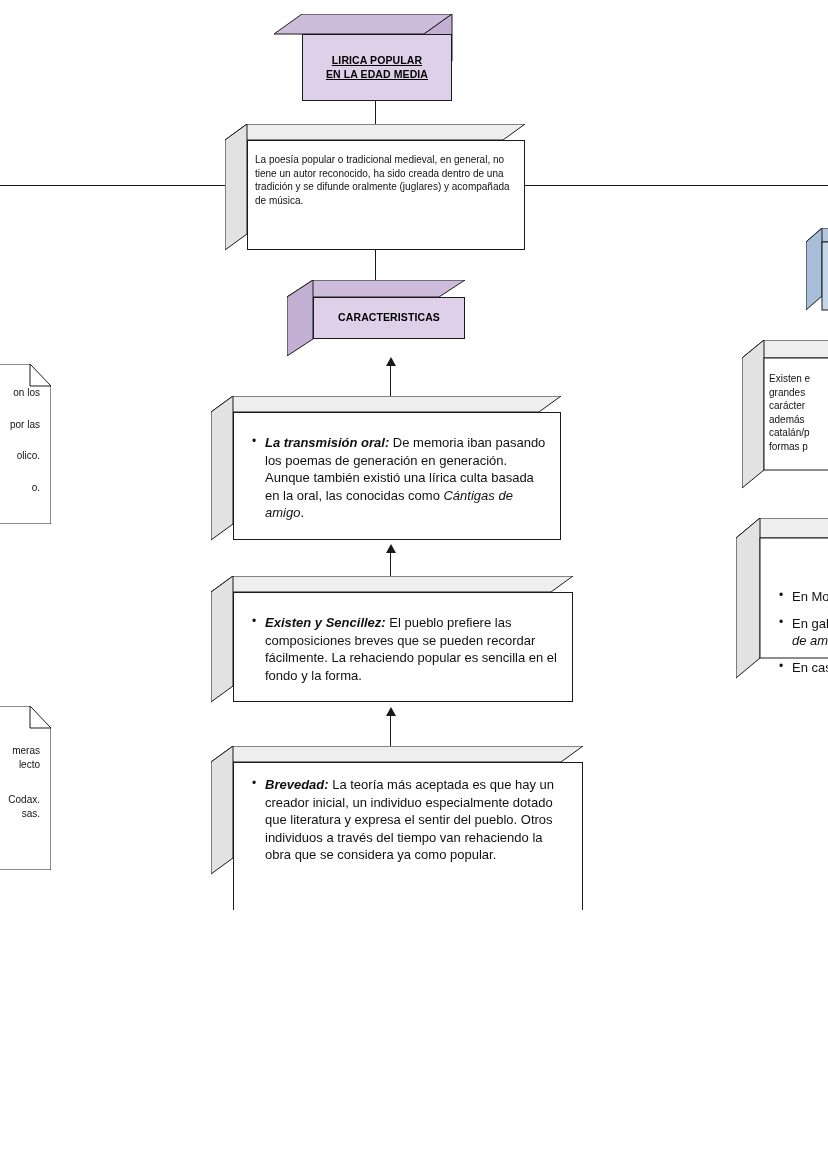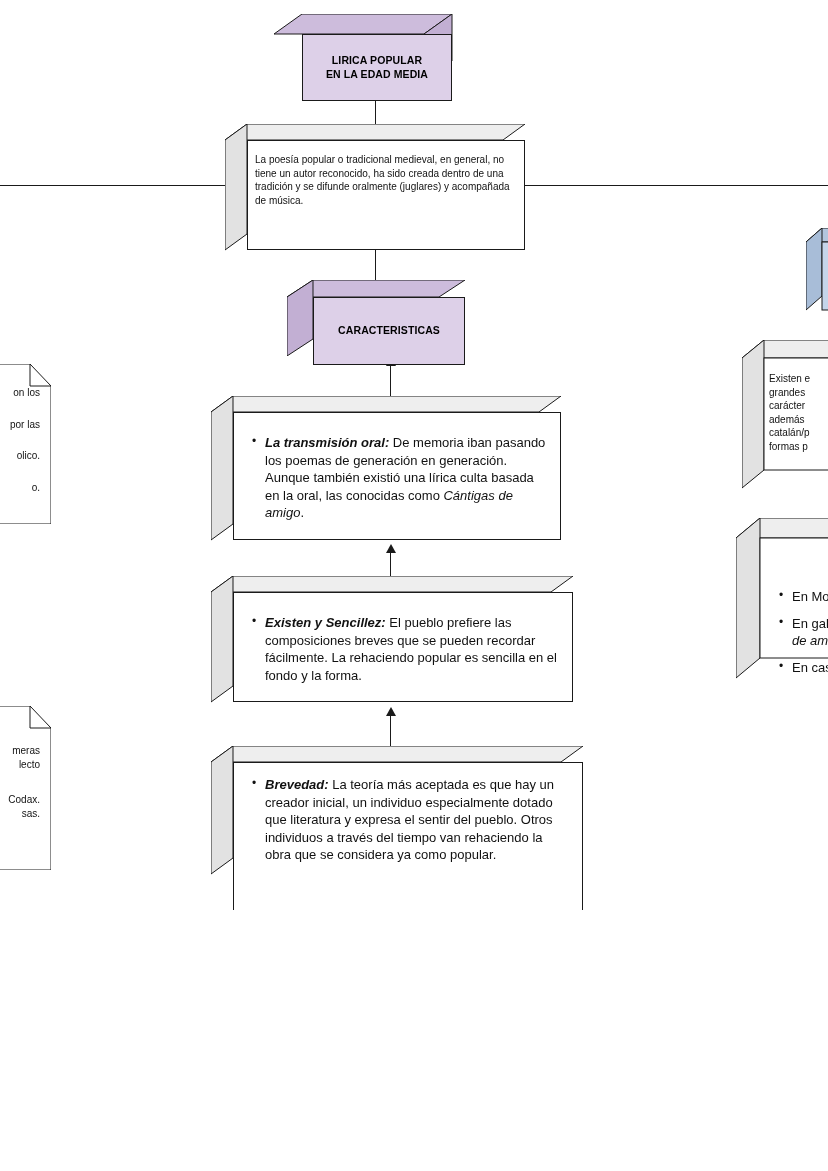--- a/index.html
+++ b/index.html
@@ -119,39 +119,39 @@
   <div class="hline" style="left:525px; top:185px; width:303px;"></div>
 
   <div class="vline" style="left:375px; top:101px; height:24px;"></div>
 
   <div class="box3d" style="left:302px; top:34px; width:150px; height:67px;">
     <svg width="180" height="82" viewBox="0 0 180 82" style="position:absolute;left:-28px;top:-20px;z-index:1;">
       <polygon points="0,20 28,0 178,0 150,20" fill="#cdbcdc" stroke="#1a1a1a" stroke-width="1"></polygon>
       <polygon points="178,0 178,47 150,67 150,20" fill="#c2afd3" stroke="#1a1a1a" stroke-width="1"></polygon>
     </svg>
     <div class="face" style="background:#ddd0e8;"></div>
-    <div class="inner" style="align-items:center; justify-content:center; padding:4px 21px;">
+    <div class="inner" style="align-items:center; justify-content:center; padding:4px 21px;text-decoration:underline;">
       <div class="center-label">LIRICA POPULAR EN LA EDAD MEDIA</div>
     </div>
   </div>
 
   <div class="box3d" style="left:247px; top:140px; width:278px; height:110px;">
     <svg width="300" height="132" viewBox="0 0 300 132" style="position:absolute;left:-22px;top:-16px;z-index:1;">
       <polygon points="0,16 22,0 300,0 278,16" fill="#eeeeee" stroke="#1a1a1a" stroke-width="1"></polygon>
       <polygon points="0,16 0,126 22,110 22,0" fill="#e2e2e2" stroke="#1a1a1a" stroke-width="1"></polygon>
     </svg>
     <div class="face" style="background:#ffffff;"></div>
     <div class="inner" style="align-items:flex-start; padding:13px 12px 8px 8px;">
       <div class="para">La poesía popular o tradicional medieval, en general, no tiene un autor reconocido, ha sido creada dentro de una tradición y se difunde oralmente (juglares) y acompañada de música.</div>
     </div>
   </div>
 
   <div class="vline" style="left:375px; top:250px; height:34px;"></div>
 
-  <div class="box3d" style="left:313px; top:297px; width:152px; height:68px;border-radius:25px;">
+  <div class="box3d" style="left:313px; top:297px; width:152px; height:42px;border-radius:25px;">
     <svg width="180" height="76" viewBox="0 0 180 76" style="position:absolute;left:-26px;top:-17px;z-index:1;">
       <polygon points="0,17 26,0 178,0 152,17" fill="#cdbcdc" stroke="#1a1a1a" stroke-width="1"></polygon>
       <polygon points="0,17 0,76 26,59 26,0" fill="#c2afd3" stroke="#1a1a1a" stroke-width="1"></polygon>
     </svg>
     <div class="face" style="background:#ddd0e8;"></div>
     <div class="inner" style="align-items:center; justify-content:center; padding:4px 8px;">
       <div class="center-label">CARACTERISTICAS</div>
     </div>
   </div>
 

